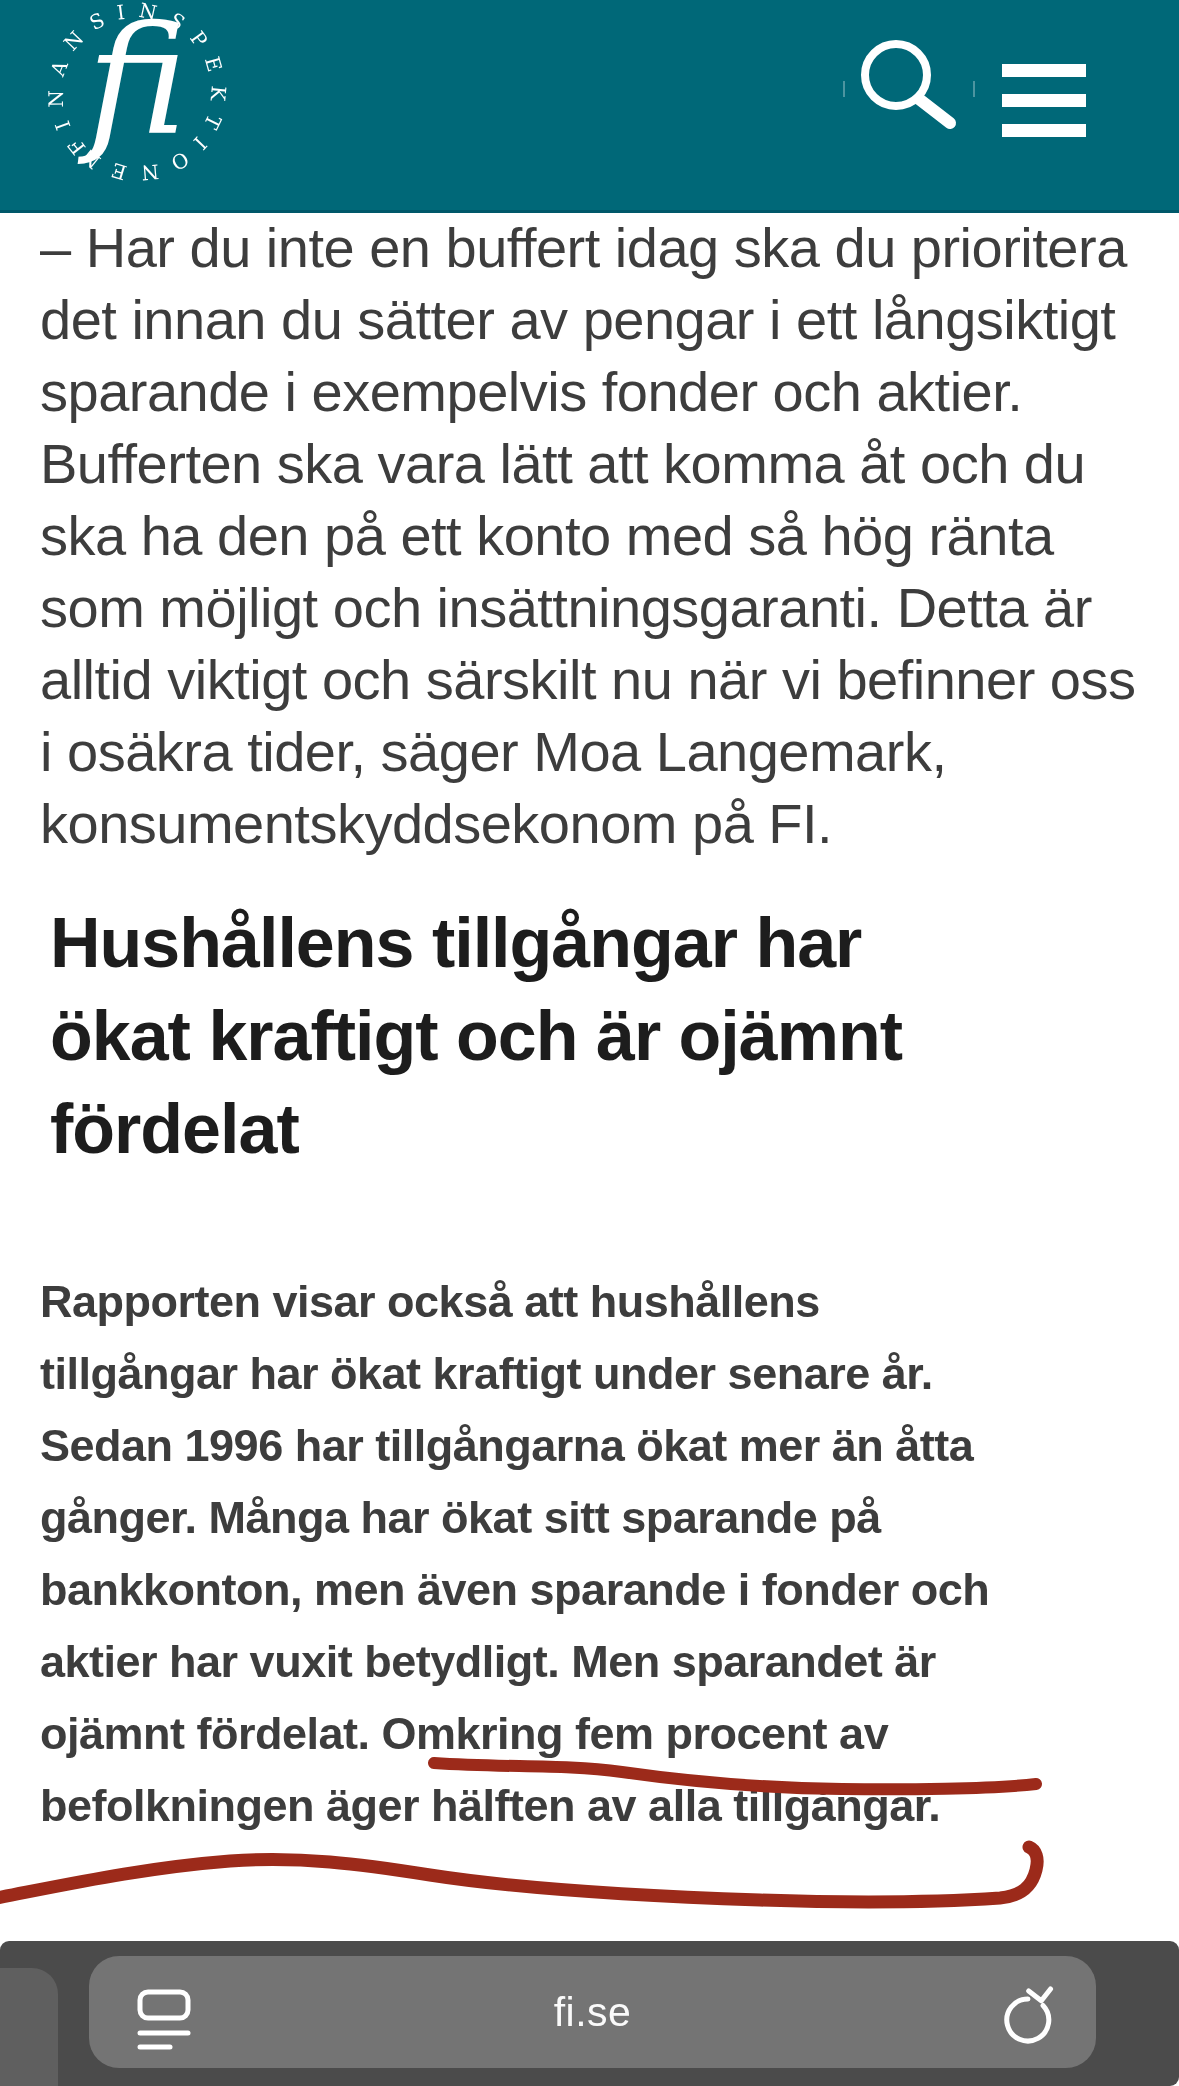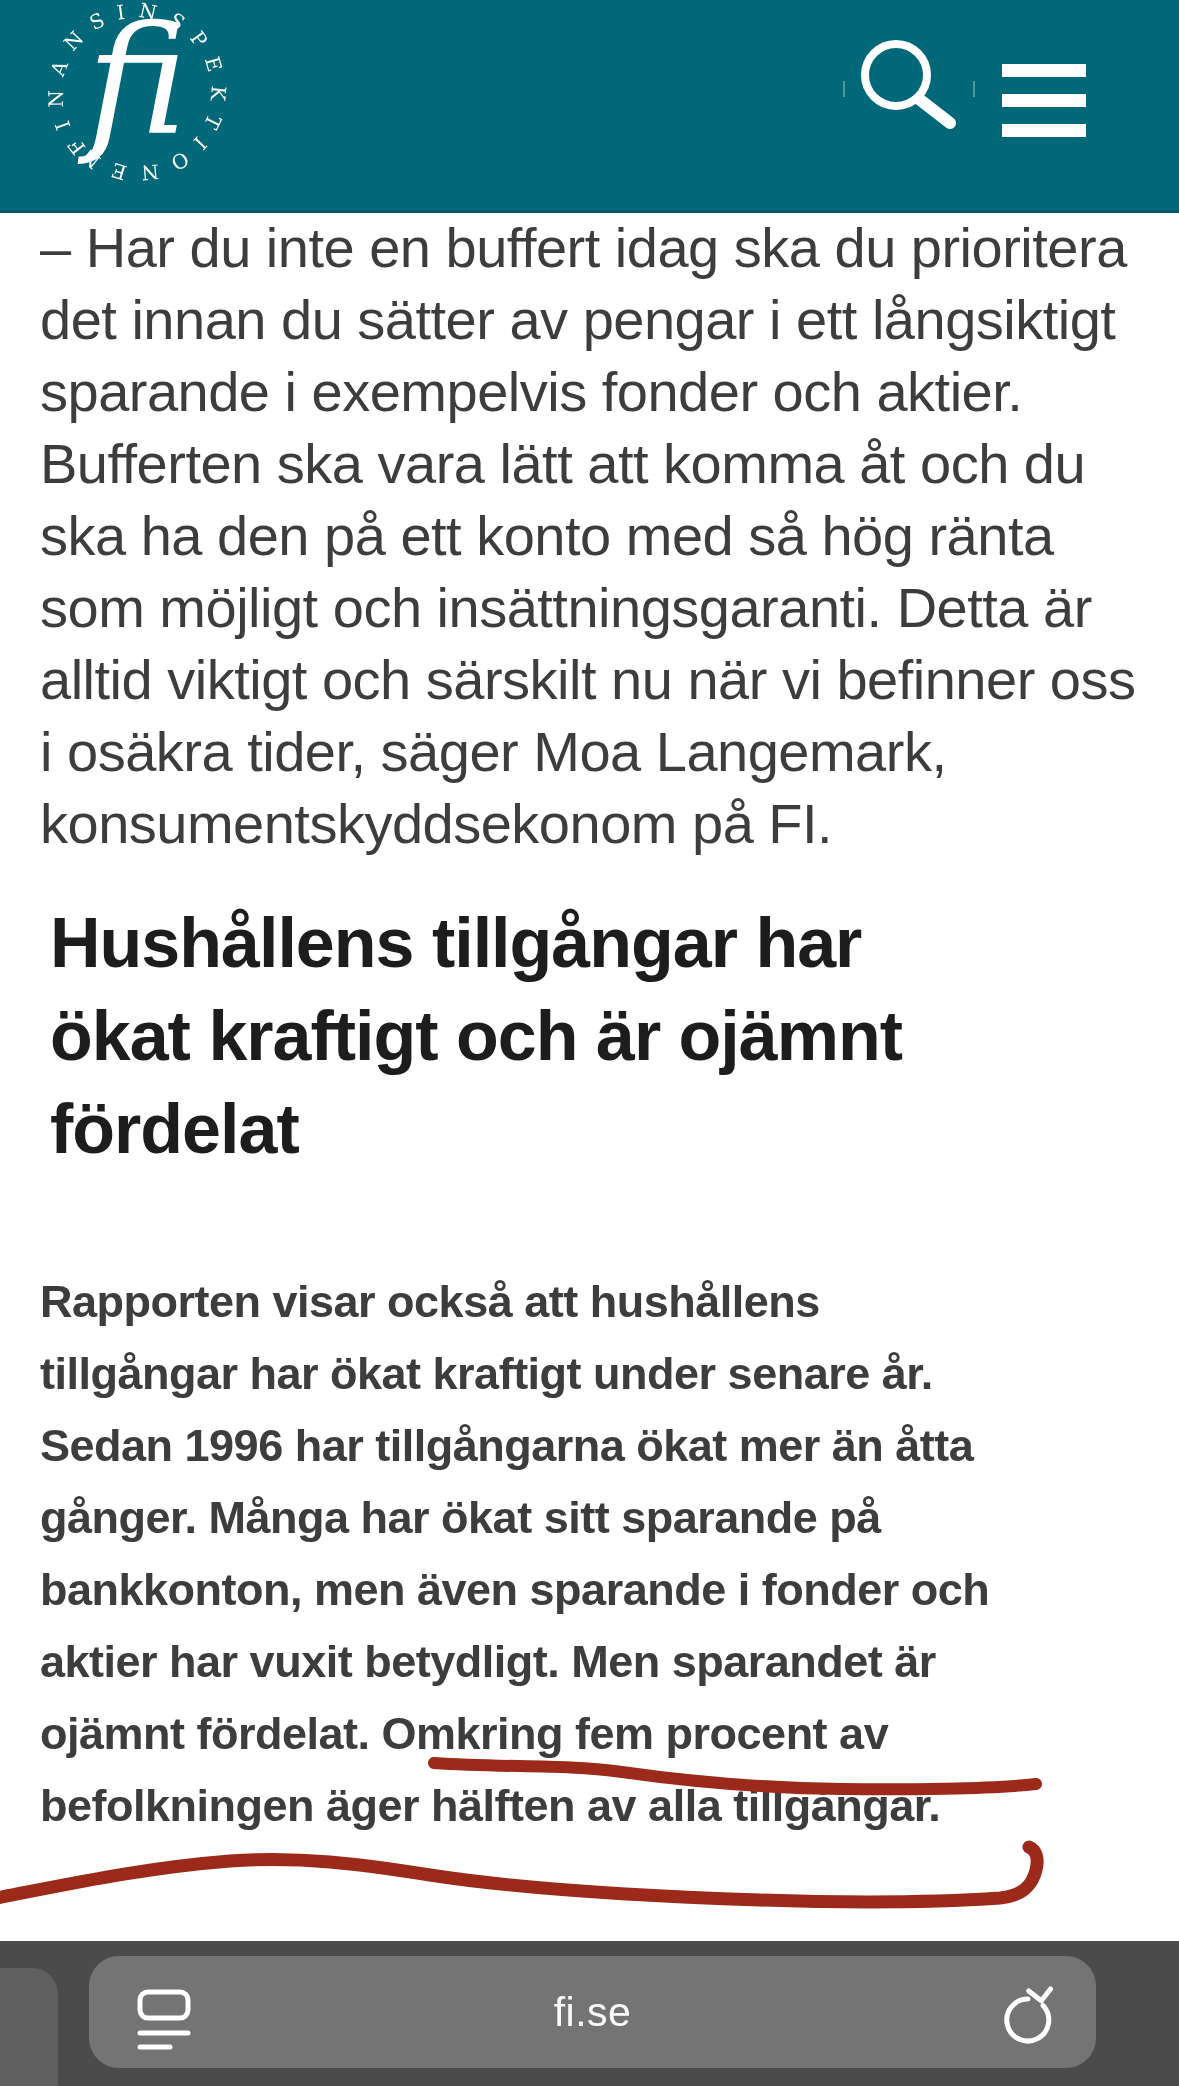--- a/index.html
+++ b/index.html
@@ -71,20 +71,21 @@
   .annotation{
     position:absolute;left:0;top:0;width:1179px;height:2086px;
     pointer-events:none;z-index:5;
   }
   .annotation path{fill:none;stroke-linecap:round;stroke-linejoin:round;}
 
   
   .browser-bar{
     position:absolute;left:0;top:1941px;width:1179px;height:145px;
     background:#4b4b4b;
+    border-radius:9px;
   }
   .adjacent-tab{
     position:absolute;left:-38px;top:27px;width:96px;height:150px;
     background:#5f5f5f;border-radius:26px;cursor:pointer;
   }
   .url-pill{
     position:absolute;left:89px;top:15px;width:1007px;height:112px;
     background:#747474;border-radius:30px;cursor:pointer;
   }
   .pages-icon{position:absolute;left:48px;top:33px;}

